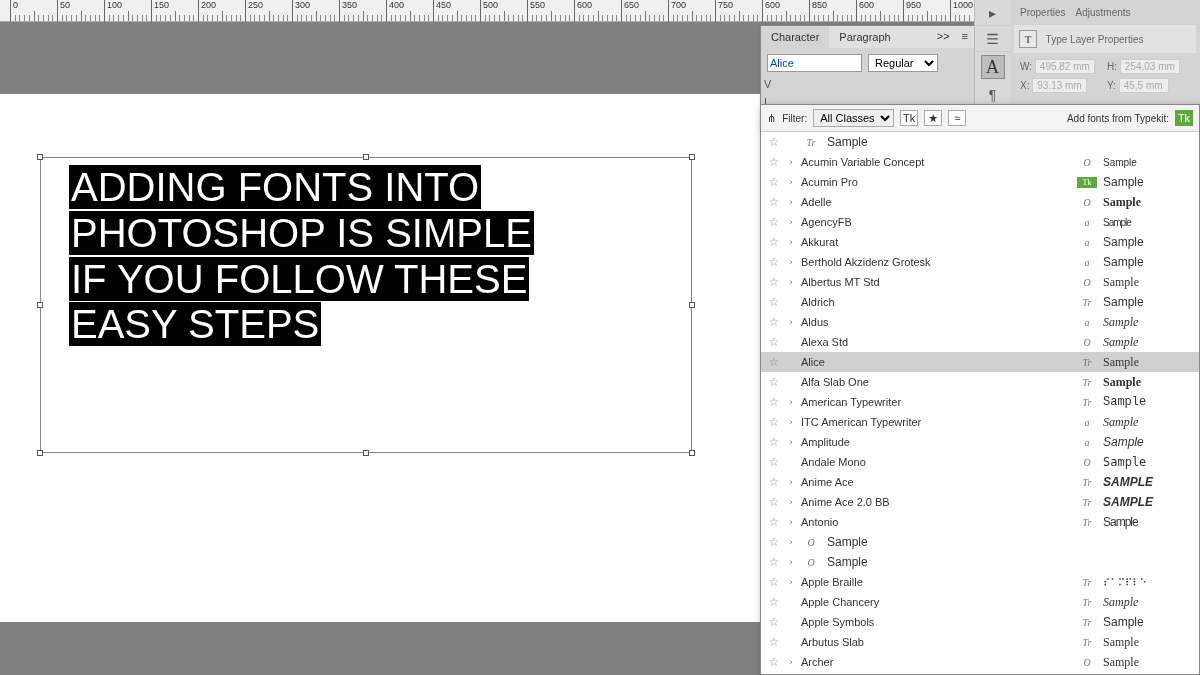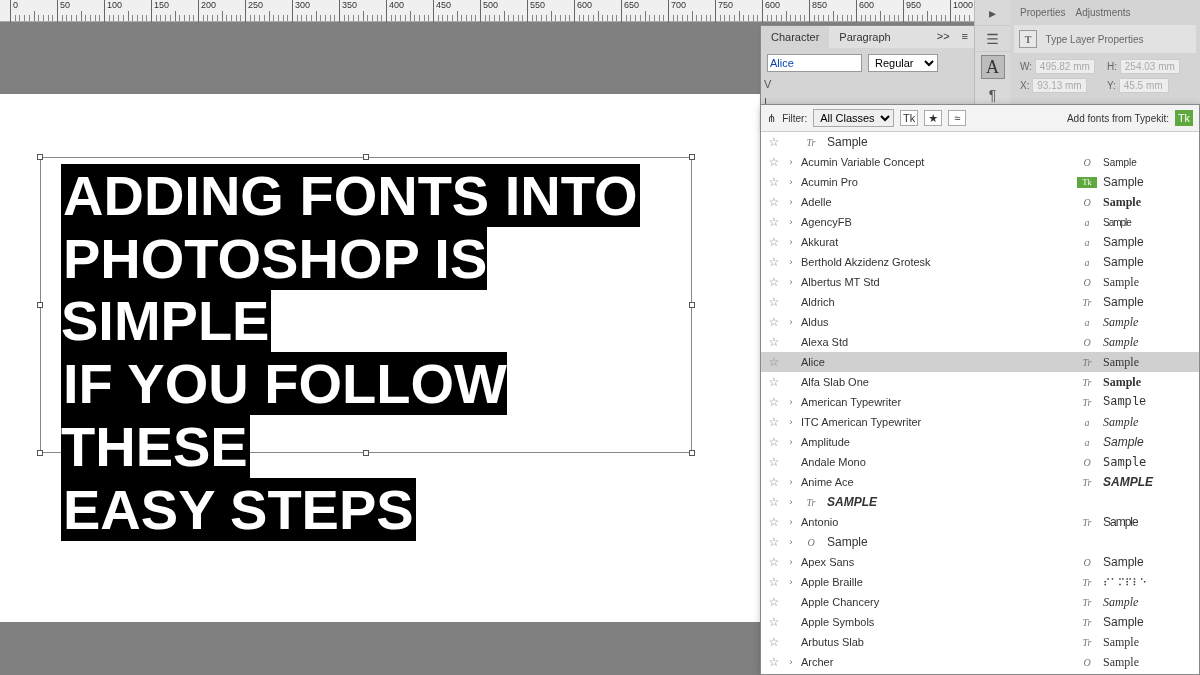--- a/index.html
+++ b/index.html
@@ -12,21 +12,21 @@
 .ruler .tick-med   { position:absolute; bottom:0; height:10px; border-left:1px solid #777; }
 
 
 .work { position:absolute; top:49px; left:0; width:760px; height:600px; background:#808080; }
 .page { position:absolute; top:45px; left:0; width:760px; height:528px; background:#fff; }
 .textbox { position:absolute; top:63px; left:40px; width:652px; height:296px; border:1px solid #888; }
 .textbox .handle { position:absolute; width:6px; height:6px; background:#fff; border:1px solid #555; }
 .handle.tl{top:-4px;left:-4px}.handle.tm{top:-4px;left:50%;margin-left:-3px}.handle.tr{top:-4px;right:-4px}
 .handle.ml{top:50%;left:-4px;margin-top:-3px}.handle.mr{top:50%;right:-4px;margin-top:-3px}
 .handle.bl{bottom:-4px;left:-4px}.handle.bm{bottom:-4px;left:50%;margin-left:-3px}.handle.br{bottom:-4px;right:-4px}
-.big-text { position:absolute; top:7px; left:20px; font-family:Georgia,serif; font-size:56px; line-height:1.12; font-weight:700; }
+.big-text { position:absolute; top:7px; left:28px; font-family:Georgia,serif; font-size:40px; line-height:1.12; font-weight:400; }
 .big-text span { background:#000; color:#fff; padding:0 2px; }
 
 
 .tool-strip { position:absolute; top:0; right:190px; width:36px; background:#d9d9d9; border-left:1px solid #bbb; height:675px; }
 .tool-strip .ti { height:26px; display:flex; align-items:center; justify-content:center; color:#555; font-size:14px; cursor:pointer; border-bottom:1px solid #ccc;}
 .tiA{background:#bcbcbc;font-family:Georgia;font-size:18px;border:1px solid #888;width:24px;height:24px;margin:3px auto;display:flex;align-items:center;justify-content:center}
 
 
 .props { position:absolute; top:0; right:0; width:190px; height:130px; background:#d4d4d4; padding:4px; font-size:10px; color:#666;}
 .props .hdr { padding:3px 6px; display:flex; gap:10px;}
@@ -474,40 +474,40 @@
       <div class="dd-row">
         <span class="star">☆</span>
         <span class="chev">›</span>
         <span class="fn">Anime Ace</span>
         <span class="ft ">Tr</span>
         <span class="smp" style="font-weight:bold;font-style:italic">SAMPLE</span>
       </div>
       <div class="dd-row">
         <span class="star">☆</span>
         <span class="chev">›</span>
+        <span class="fn">Anime Ace 2.0 BB</span>
         <span class="ft ">Tr</span>
         <span class="smp" style="font-weight:bold;font-style:italic">SAMPLE</span>
       </div>
       <div class="dd-row">
         <span class="star">☆</span>
         <span class="chev">›</span>
         <span class="fn">Antonio</span>
         <span class="ft ">Tr</span>
         <span class="smp" style="letter-spacing:-1px">Sample</span>
       </div>
       <div class="dd-row">
         <span class="star">☆</span>
         <span class="chev">›</span>
         <span class="ft ">O</span>
         <span class="smp" style="">Sample</span>
       </div>
       <div class="dd-row">
         <span class="star">☆</span>
         <span class="chev">›</span>
-        <span class="fn">Apex Sans</span>
         <span class="ft ">O</span>
         <span class="smp" style="">Sample</span>
       </div>
       <div class="dd-row">
         <span class="star">☆</span>
         <span class="chev">›</span>
         <span class="fn">Apple Braille</span>
         <span class="ft ">Tr</span>
         <span class="smp" style="font-size:10px">⠎⠁⠍⠏⠇⠑</span>
       </div>

